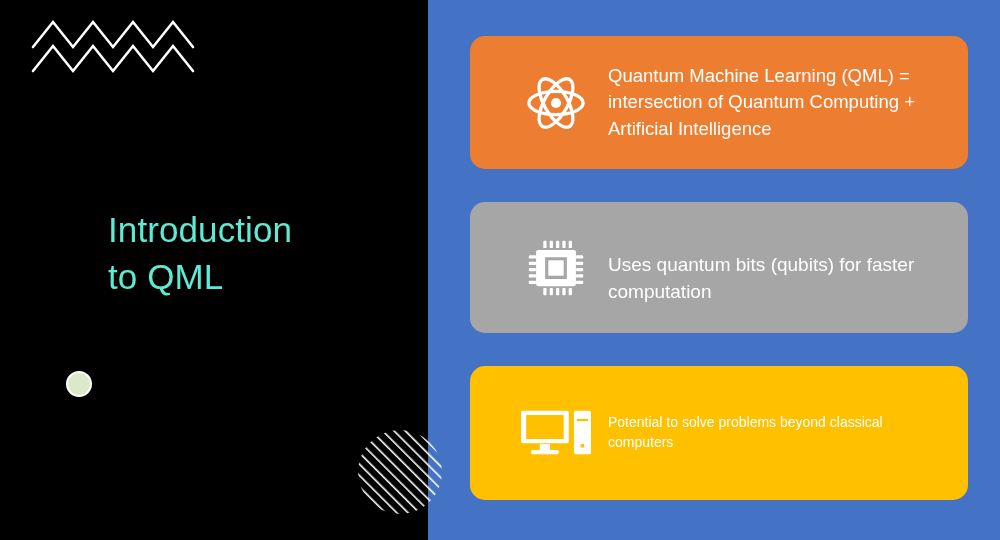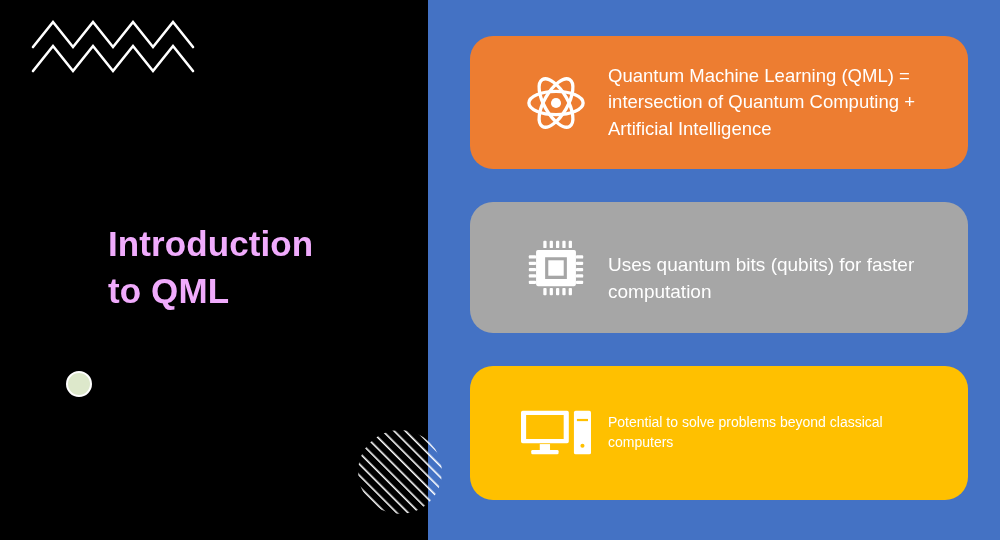--- a/index.html
+++ b/index.html
@@ -35,25 +35,25 @@
     left: 30px;
     top: 14px;
     width: 170px;
     height: 60px;
   }
 
   
   .title {
     position: absolute;
     left: 108px;
-    top: 220px;
+    top: 206px;
     width: 300px;
-    color: #f0abfc;
+    color: #5eead4;
     font-size: 35px;
-    font-weight: 700;
+    font-weight: 400;
     line-height: 1.35;
     letter-spacing: 0.1px;
     white-space: pre-line;
   }
 
   
   .green-dot {
     position: absolute;
     left: 66px;
     top: 371px;
@@ -82,21 +82,21 @@
     width: 572px;
     height: 540px;
     background: #4472c4;
   }
 
   
   .card {
     position: absolute;
     left: 470px;
     width: 498px;
-    border-radius: 23px;
+    border-radius: 15px;
     display: flex;
     align-items: center;
     box-sizing: border-box;
   }
   .card-1 { top: 36px;  height: 133px; background: #ed7d31; }
   .card-2 { top: 202px; height: 131px; background: #a6a6a6; }
   .card-3 { top: 366px; height: 134px; background: #ffc000; }
 
   .card-icon {
     flex: 0 0 auto;

